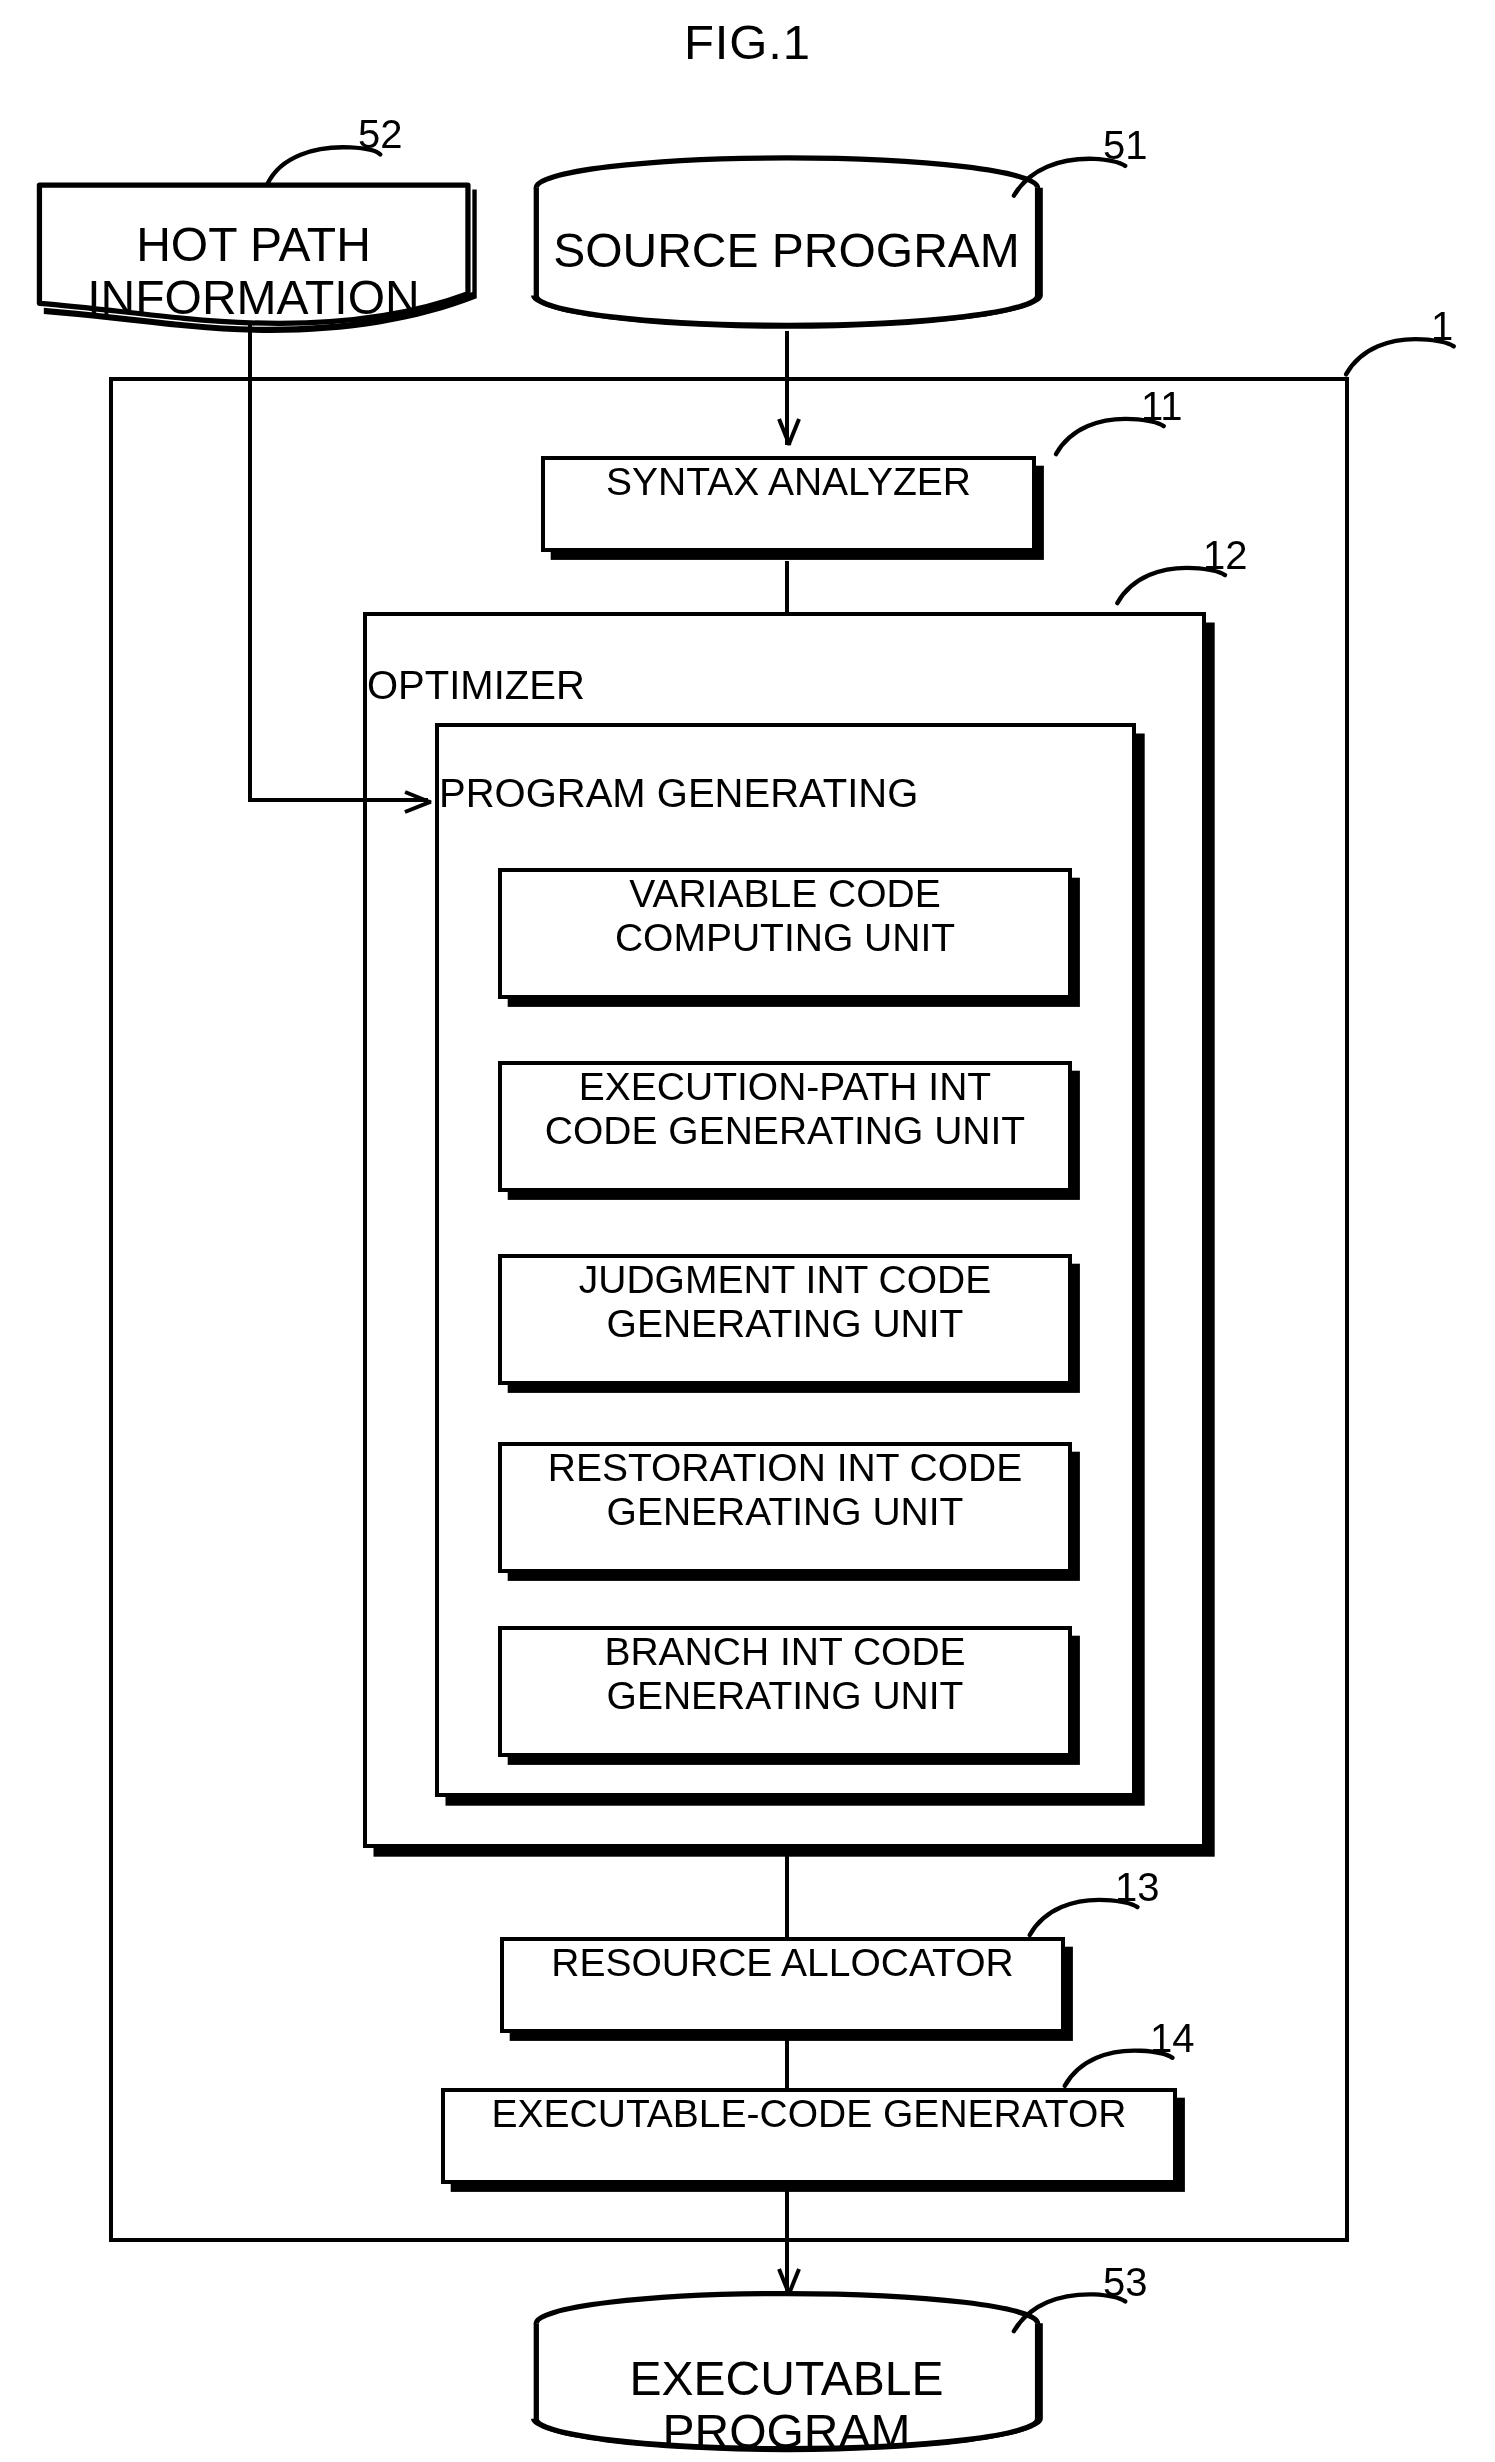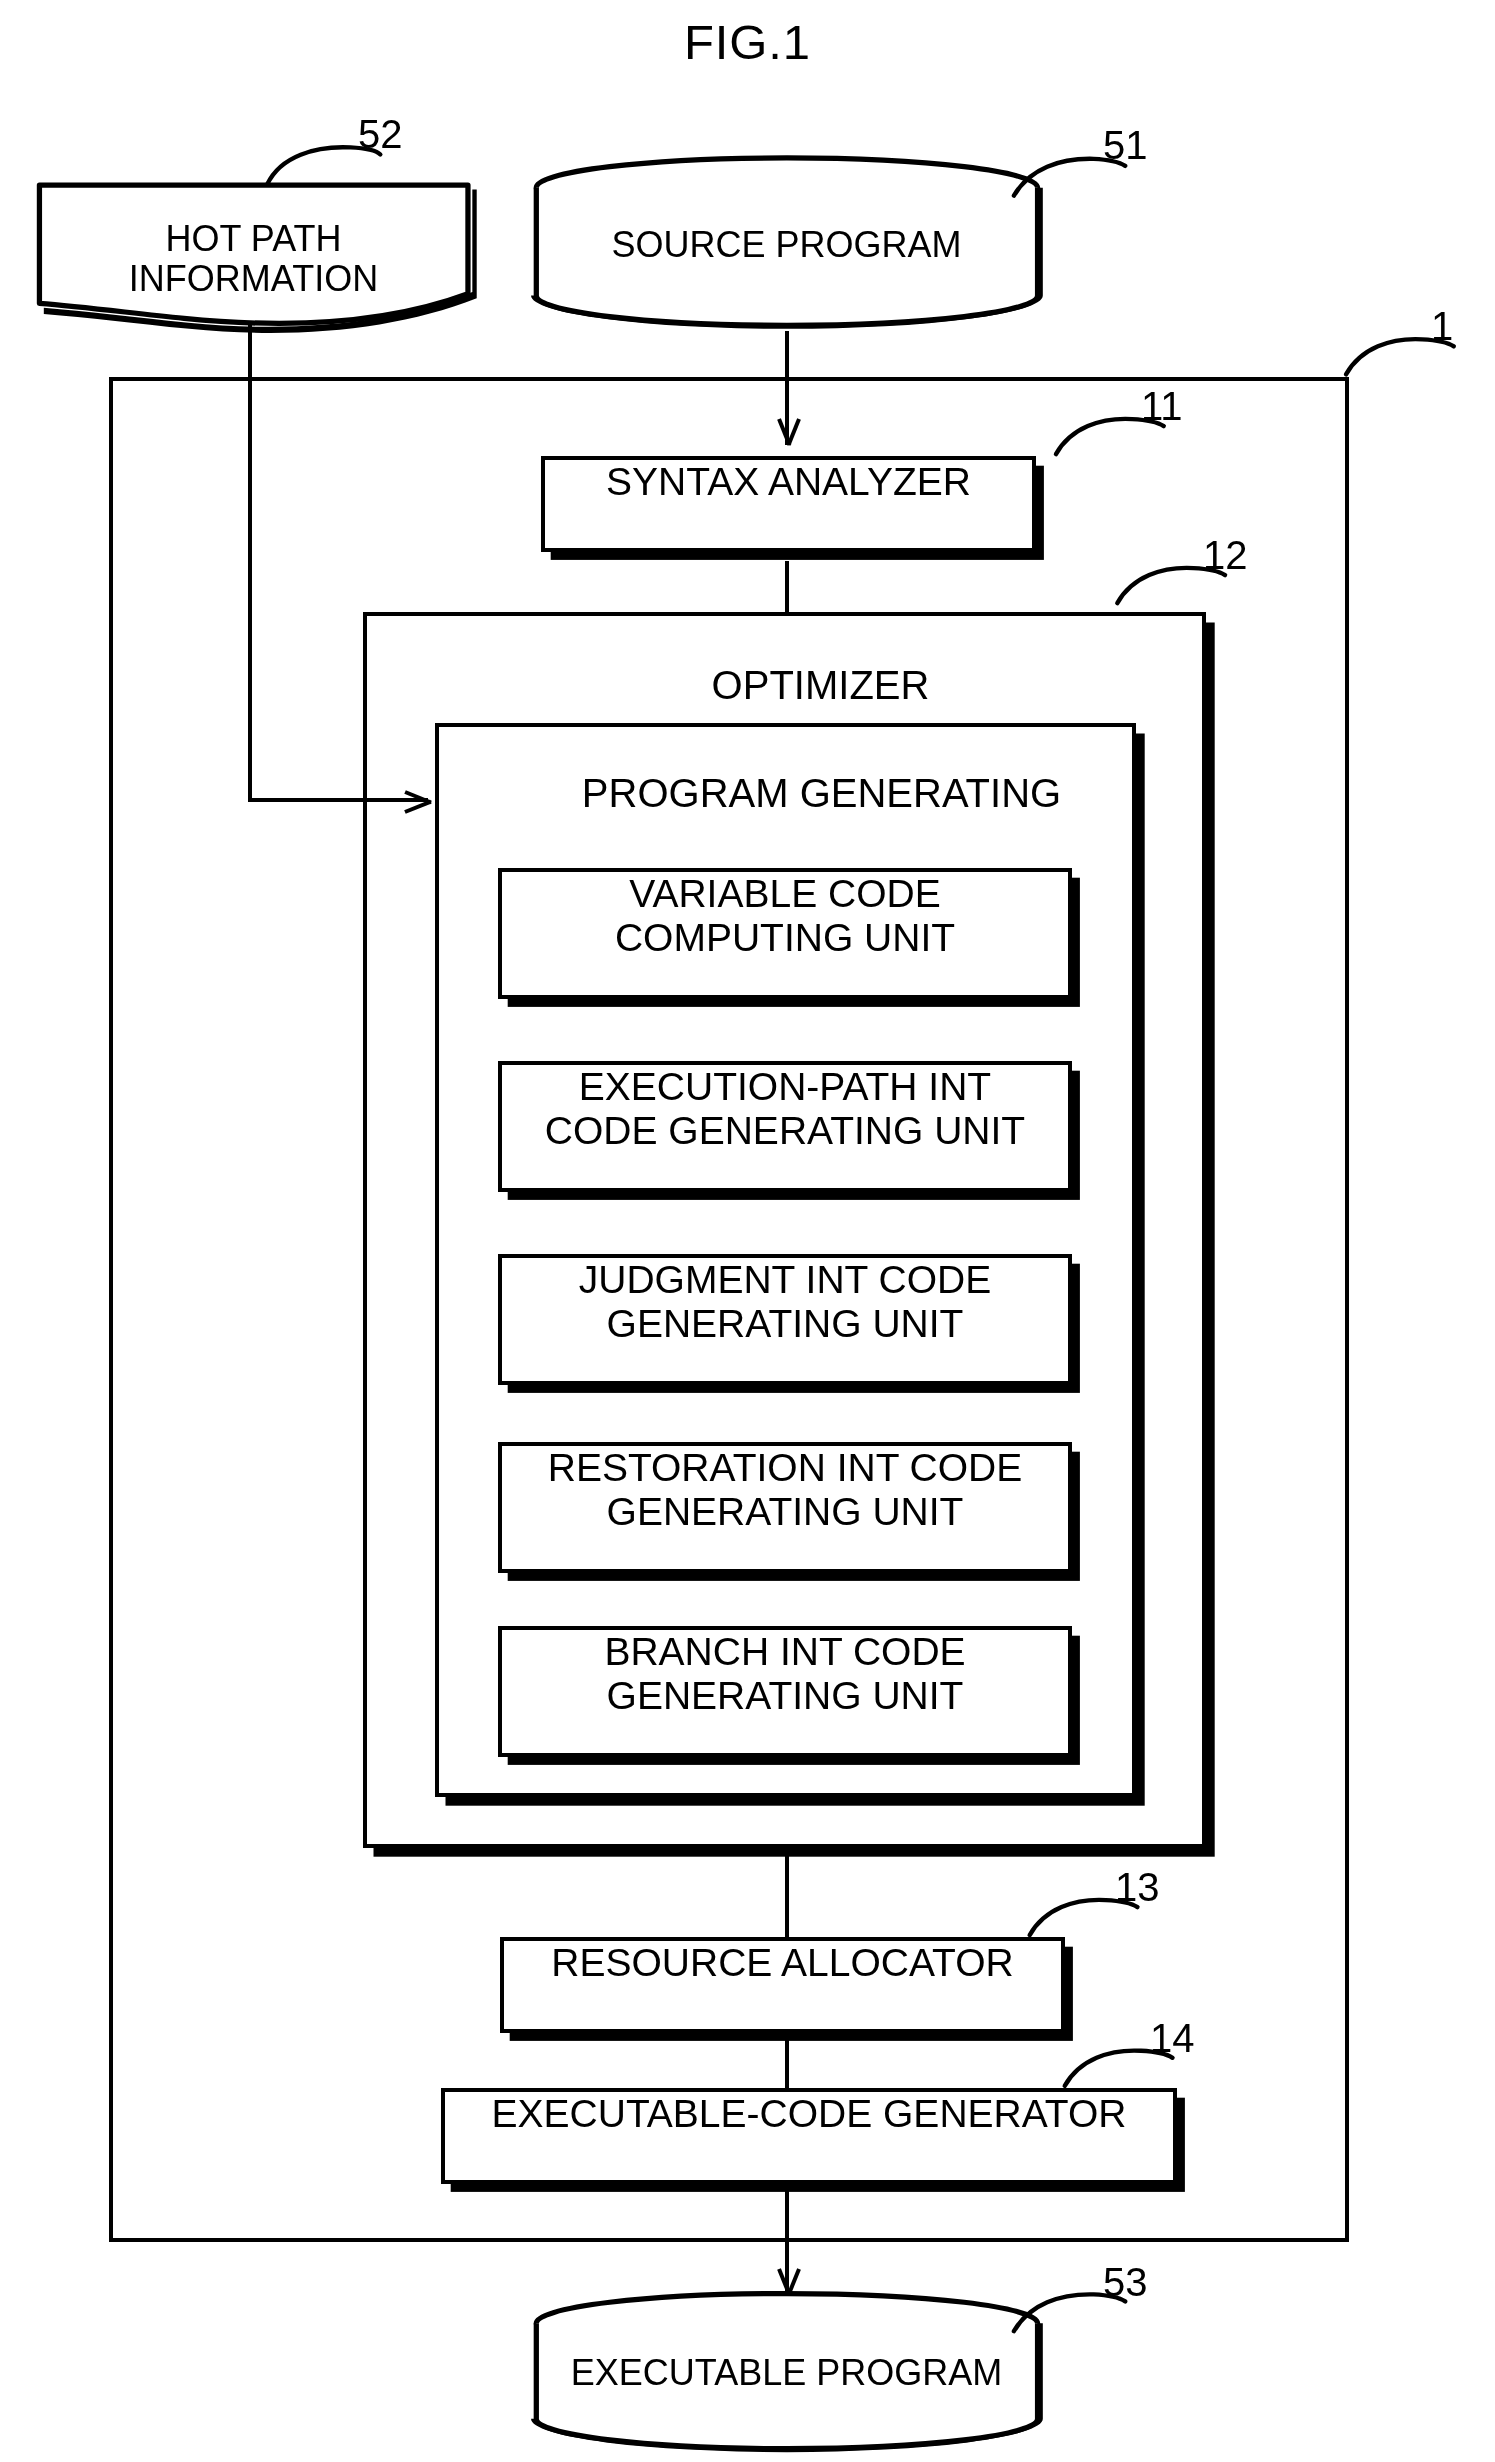--- a/index.html
+++ b/index.html
@@ -59,23 +59,21 @@
     position: absolute;
     box-sizing: border-box;
     border: 4.4px solid #000;
     background: transparent;
   }
   .container.shadow { box-shadow: 9.6px 9.6px 0 -0.9px #000; background:#fff; }
 
   .container-label {
     position: absolute;
     width: 100%;
-    text-align: center;
     font-size: 40px;
-    padding-left: 36px;
   }
 
   
   .vline { position: absolute; width: 4.4px; background: #000; }
   .hline { position: absolute; height: 4.4px; background: #000; }
 
   
   .arrow-down {
     position: absolute;
     width: 0; height: 0;
@@ -112,21 +110,21 @@
   svg.overlay {
     position: absolute;
     left: 0; top: 0;
     width: 1495px;
     height: 2462px;
     pointer-events: none;
   }
   .shape-text {
     position: absolute;
     text-align: center;
-    font-size: 36px;
+    font-size: 48px;
     line-height: 1.1;
   }
 </style>
 </head>
 <body>
 
 <div id="figure">
 
   <div class="fig-title">FIG.1</div>
 

